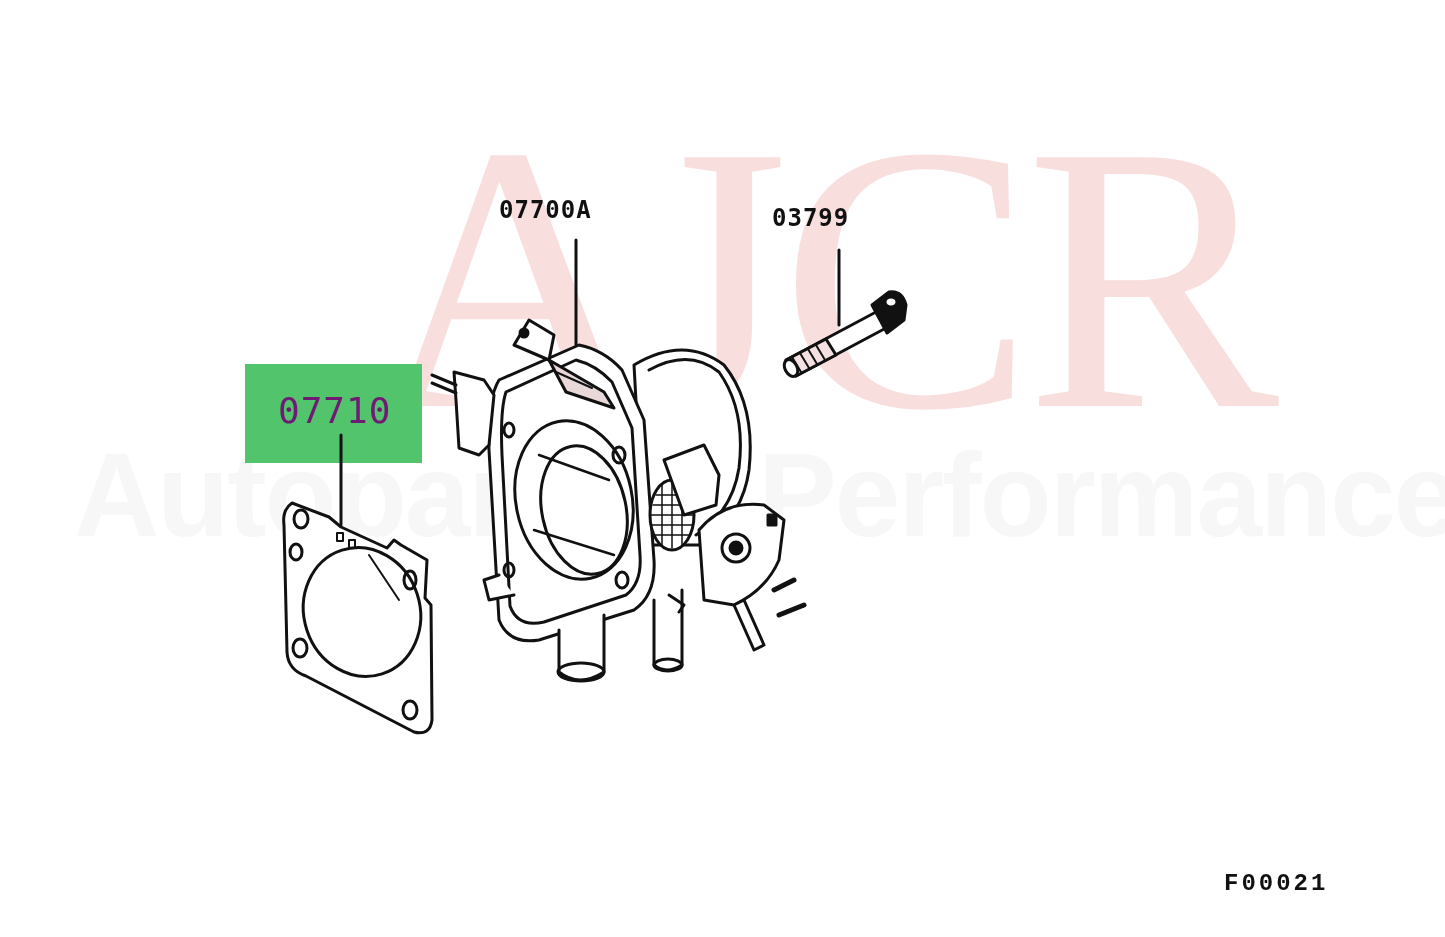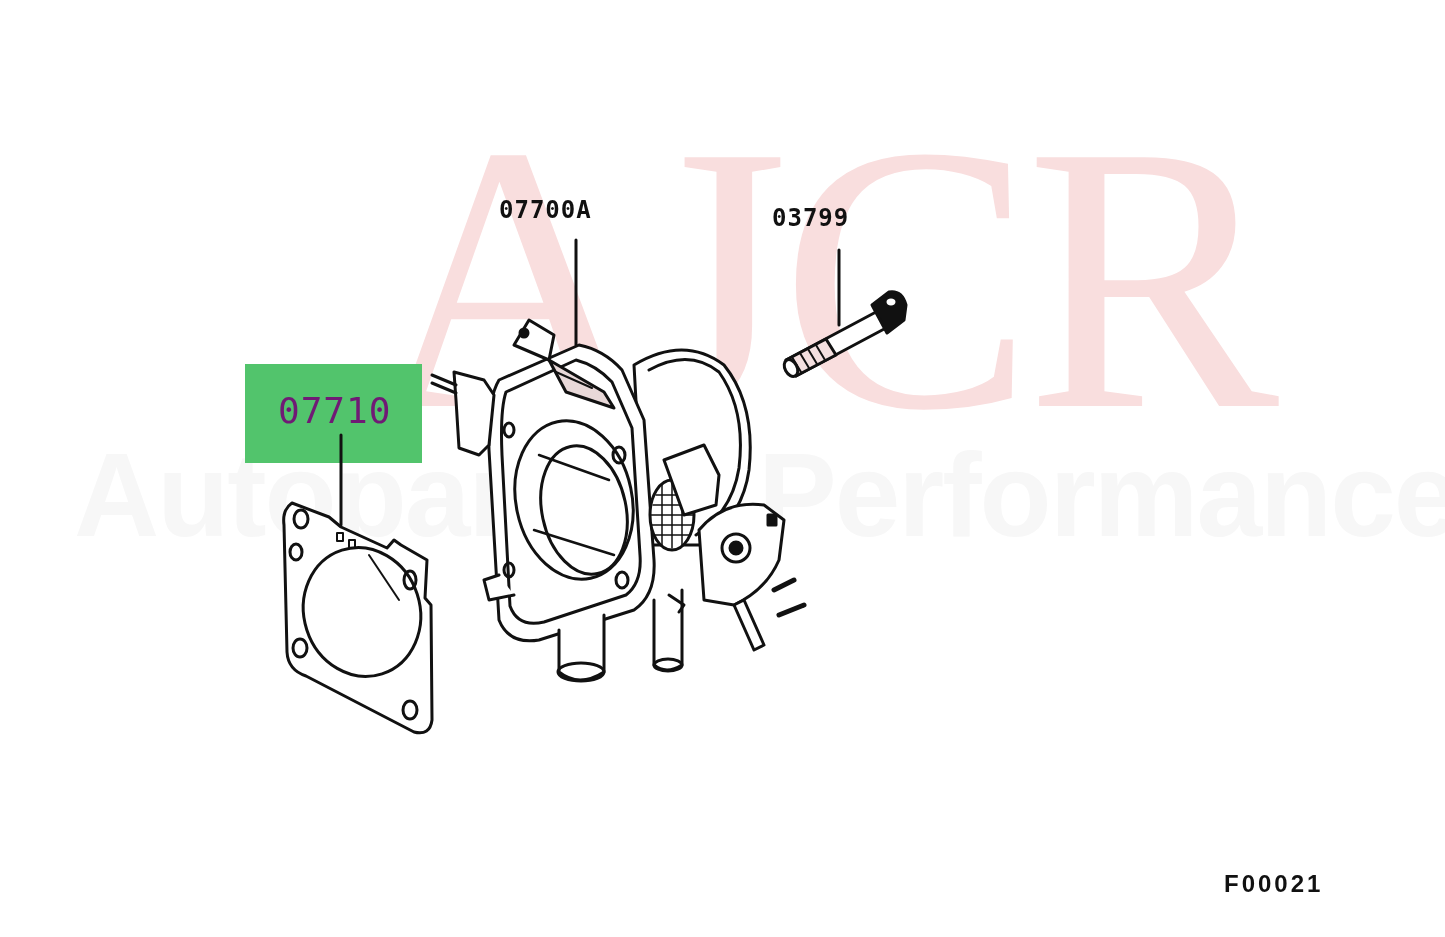--- a/index.html
+++ b/index.html
@@ -63,21 +63,21 @@
       letter-spacing: 1px;
       color: #111111;
       z-index: 4;
       white-space: nowrap;
     }
     .callout.hl { color: #701a75; font-weight: normal; font-size: 36px; text-align: center; }
     .fig-code {
       position: absolute;
       left: 1180px;
       top: 870px;
-      font-family: Liberation Sans, sans-serif;
+      font-family: Liberation Mono, monospace;
       font-weight: bold;
       font-size: 24px;
       letter-spacing: 3px;
       color: #111111;
       z-index: 4;
     }
   </style>
 </head>
 <body>
 

